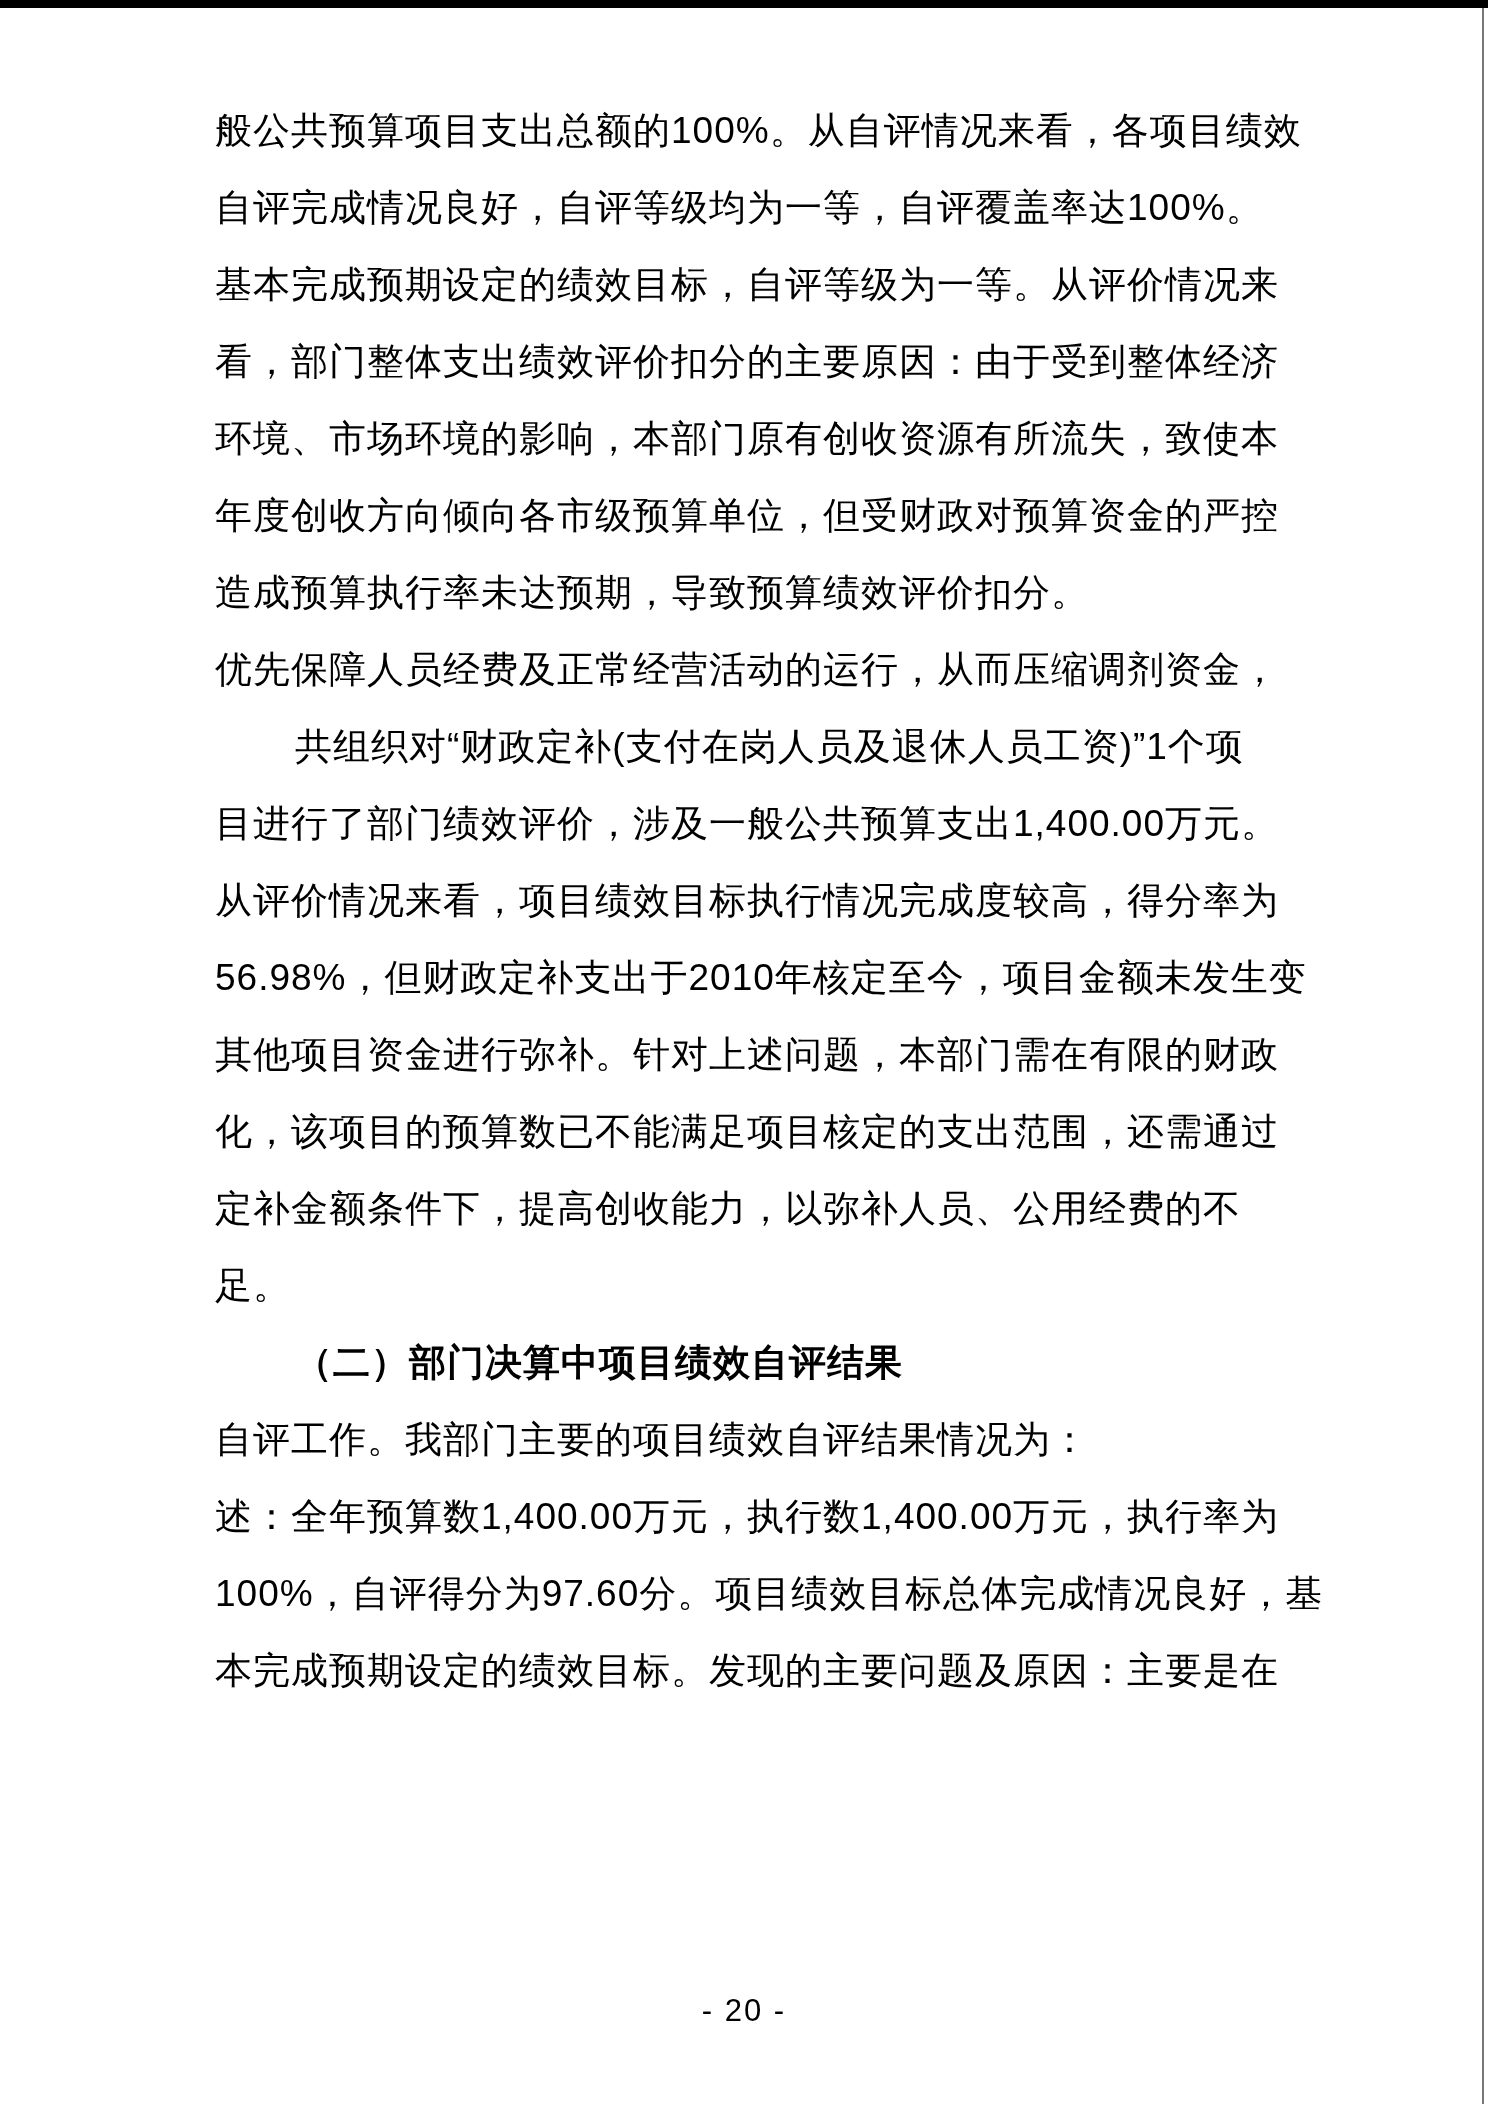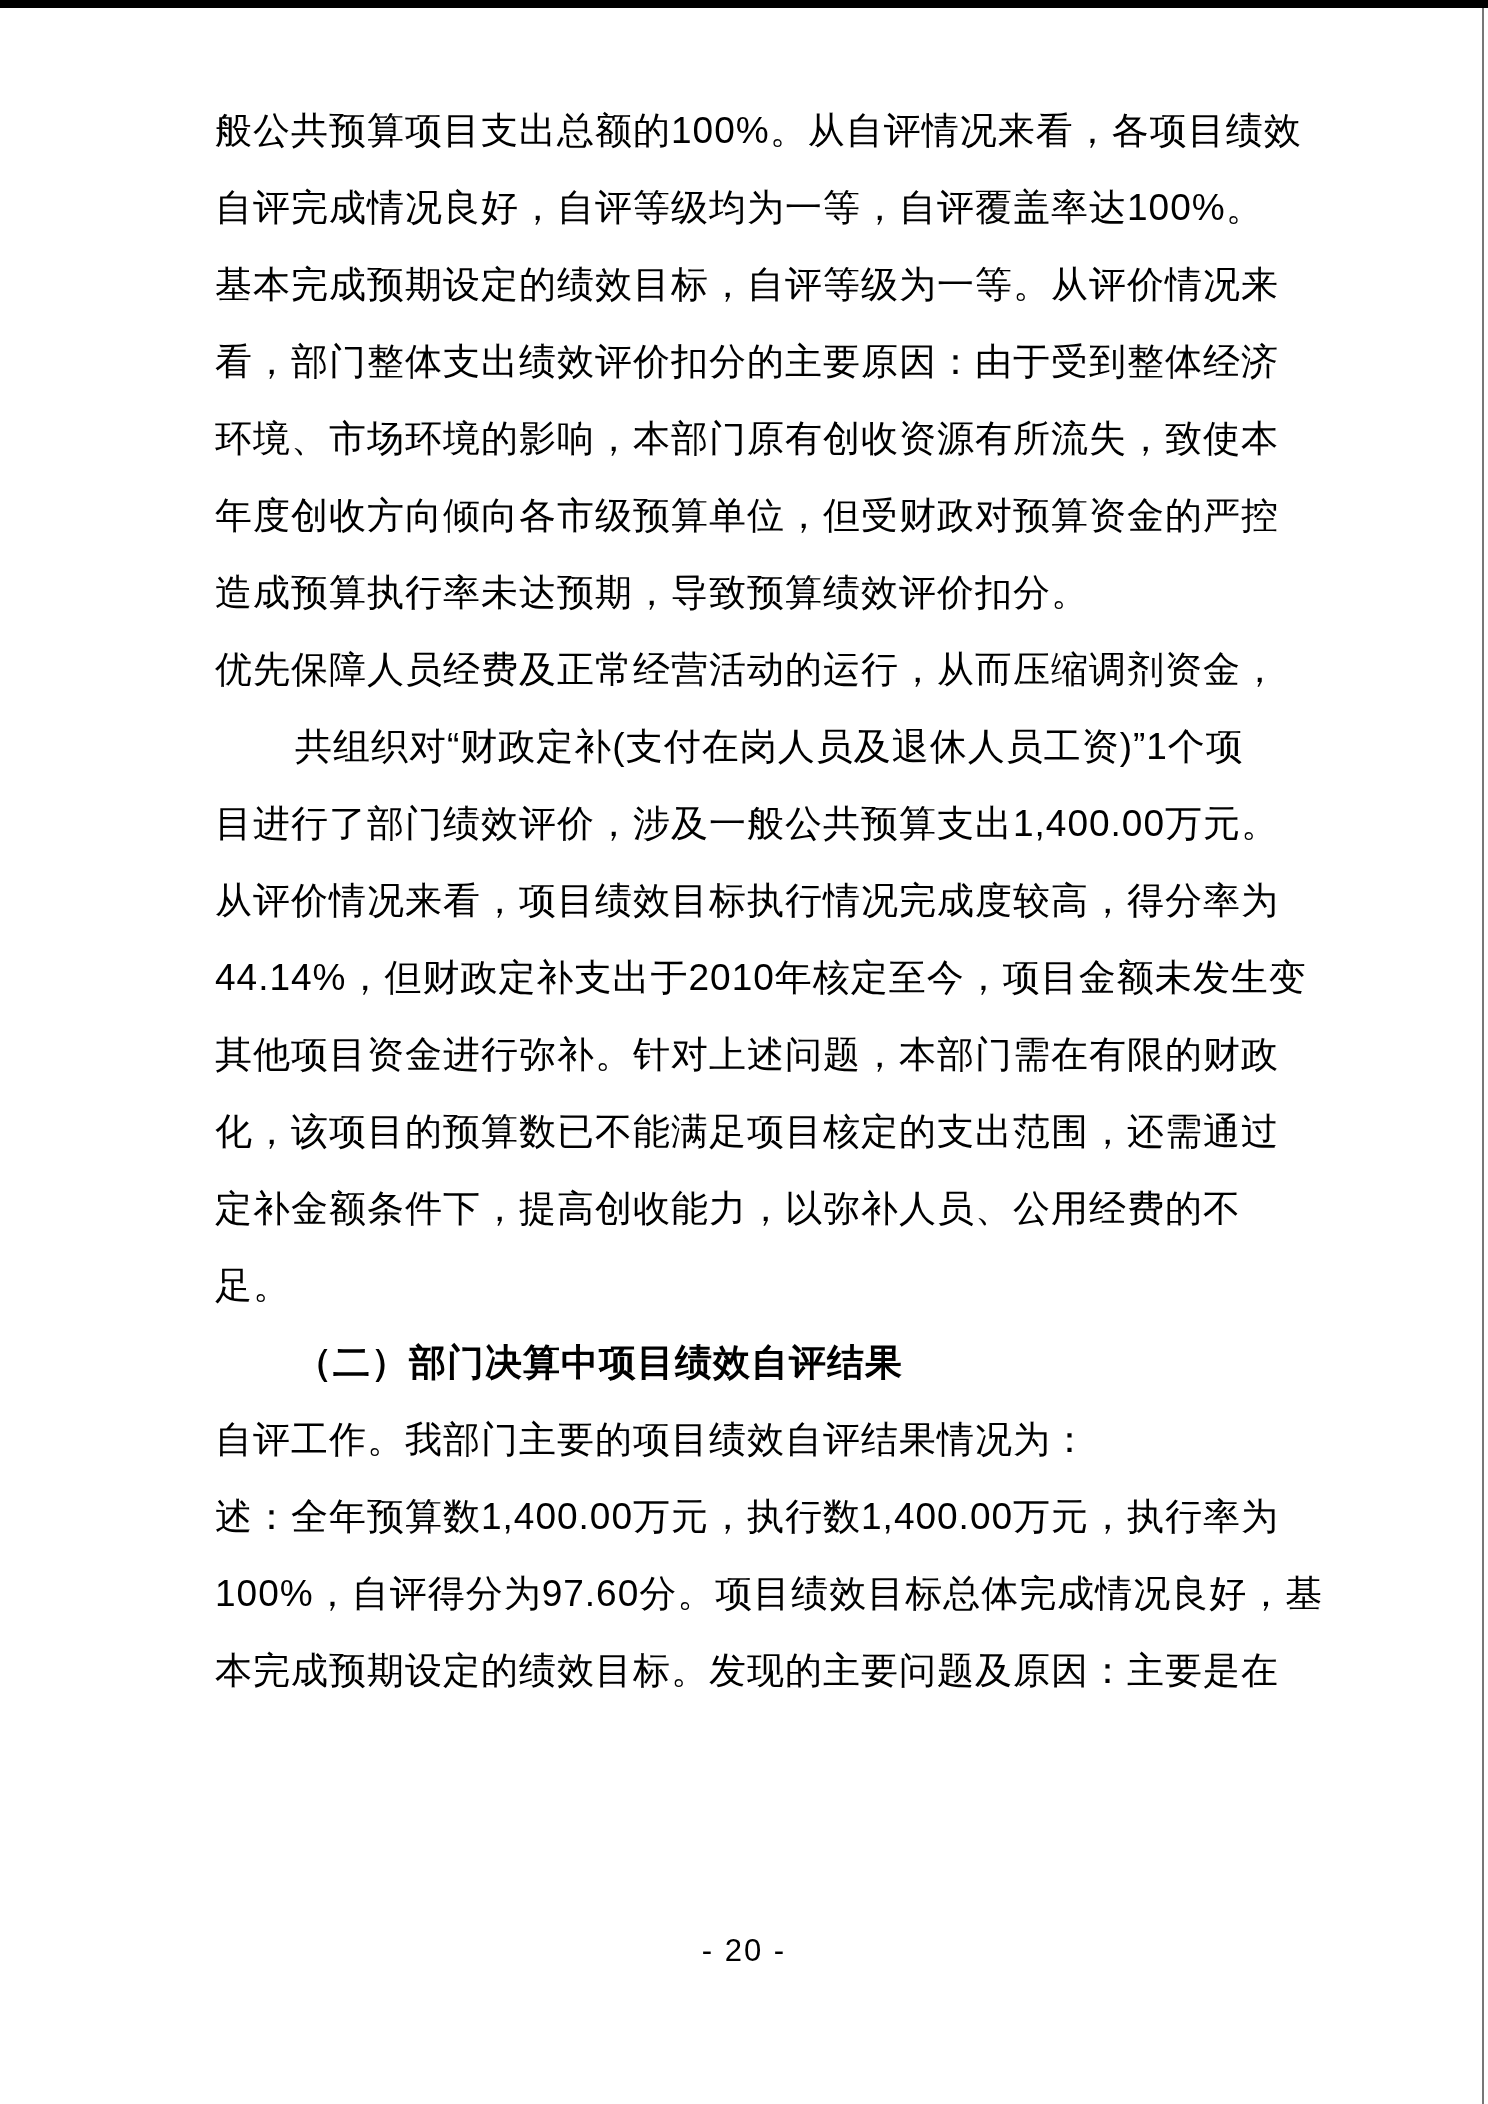--- a/index.html
+++ b/index.html
@@ -47,21 +47,21 @@
     font-weight: normal;
   }
   .doc .line.indent {
     padding-left: 80px;
   }
   .doc .line.heading {
     font-weight: bold;
   }
   .footer {
     position: absolute;
-    top: 1930px;
+    top: 1990px;
     left: 0;
     width: 1488px;
     text-align: center;
     font-size: 31px;
     line-height: 42px;
     letter-spacing: 2px;
     color: #000000;
   }
 </style>
 </head>
@@ -75,21 +75,21 @@
       <div class="line">自评完成情况良好，自评等级均为一等，自评覆盖率达100%。</div>
       <div class="line">基本完成预期设定的绩效目标，自评等级为一等。从评价情况来</div>
       <div class="line">看，部门整体支出绩效评价扣分的主要原因：由于受到整体经济</div>
       <div class="line">环境、市场环境的影响，本部门原有创收资源有所流失，致使本</div>
       <div class="line">年度创收方向倾向各市级预算单位，但受财政对预算资金的严控</div>
       <div class="line">造成预算执行率未达预期，导致预算绩效评价扣分。</div>
       <div class="line">优先保障人员经费及正常经营活动的运行，从而压缩调剂资金，</div>
       <div class="line indent">共组织对“财政定补(支付在岗人员及退休人员工资)”1个项</div>
       <div class="line">目进行了部门绩效评价，涉及一般公共预算支出1,400.00万元。</div>
       <div class="line">从评价情况来看，项目绩效目标执行情况完成度较高，得分率为</div>
-      <div class="line">44.14%，但财政定补支出于2010年核定至今，项目金额未发生变</div>
+      <div class="line">56.98%，但财政定补支出于2010年核定至今，项目金额未发生变</div>
       <div class="line">其他项目资金进行弥补。针对上述问题，本部门需在有限的财政</div>
       <div class="line">化，该项目的预算数已不能满足项目核定的支出范围，还需通过</div>
       <div class="line">定补金额条件下，提高创收能力，以弥补人员、公用经费的不</div>
       <div class="line">足。</div>
       <div class="line indent heading">（二）部门决算中项目绩效自评结果</div>
       <div class="line">自评工作。我部门主要的项目绩效自评结果情况为：</div>
       <div class="line">述：全年预算数1,400.00万元，执行数1,400.00万元，执行率为</div>
       <div class="line">100%，自评得分为97.60分。项目绩效目标总体完成情况良好，基</div>
       <div class="line">本完成预期设定的绩效目标。发现的主要问题及原因：主要是在</div>
     </div>

